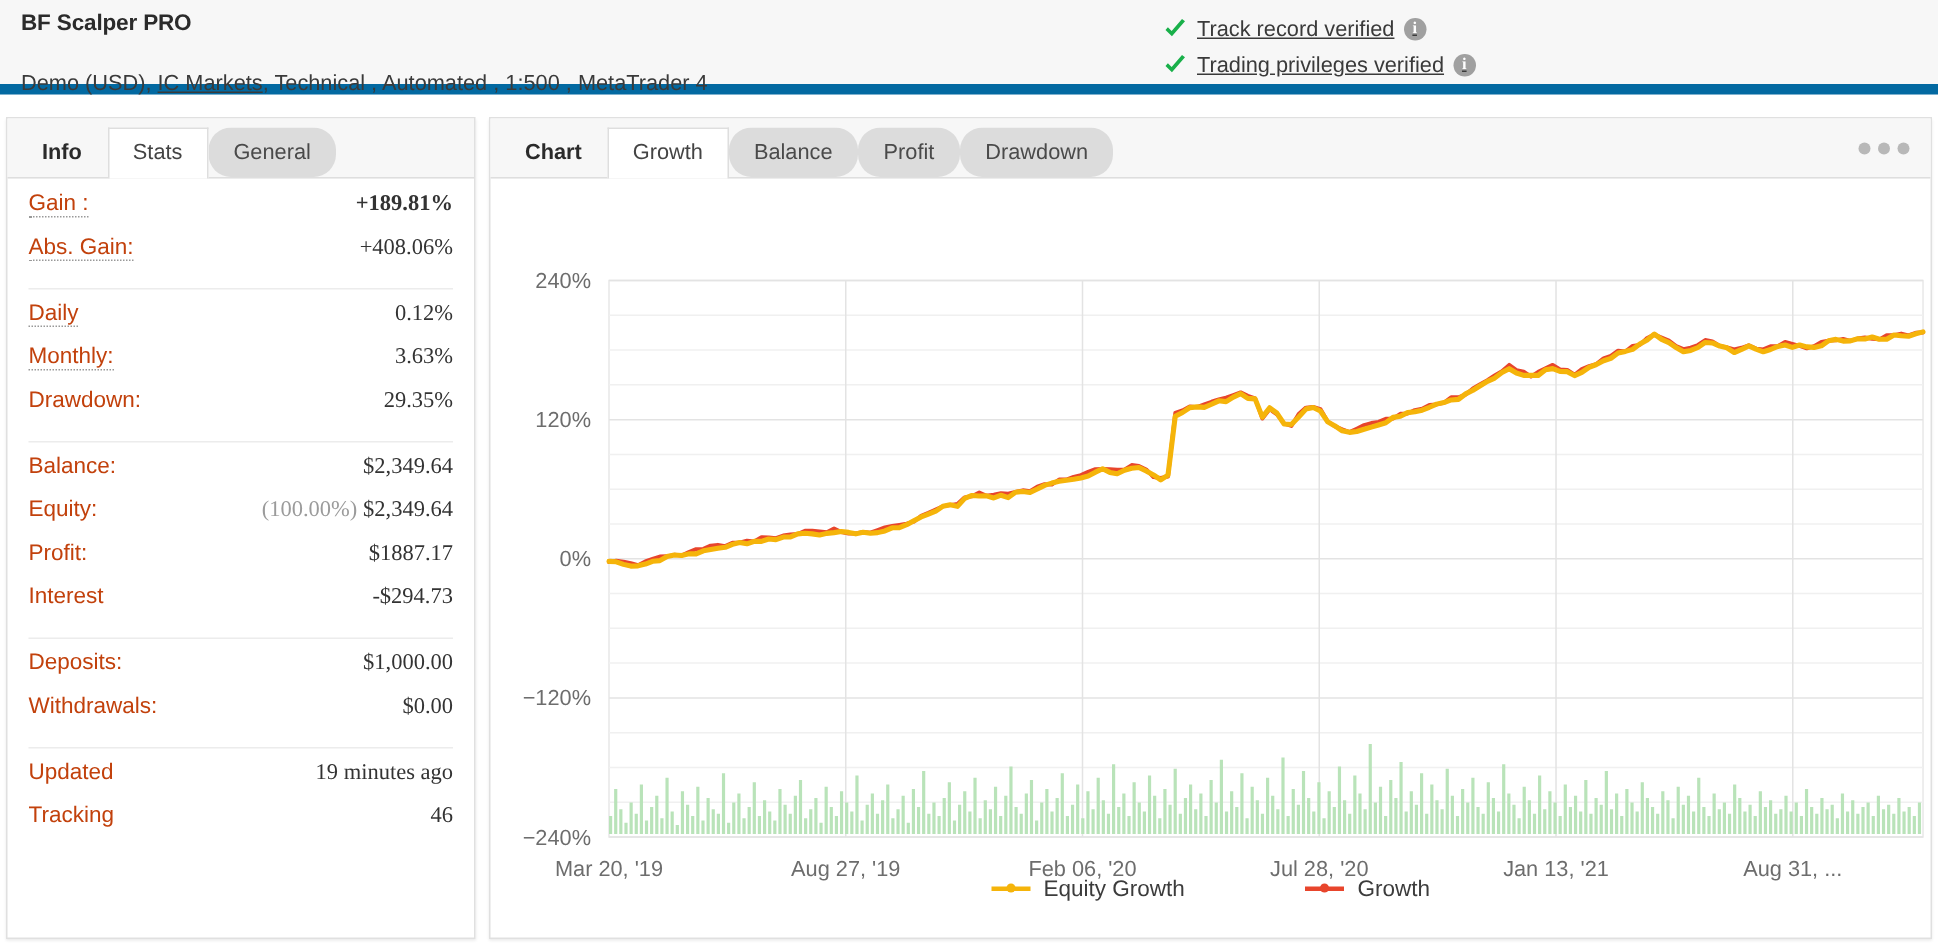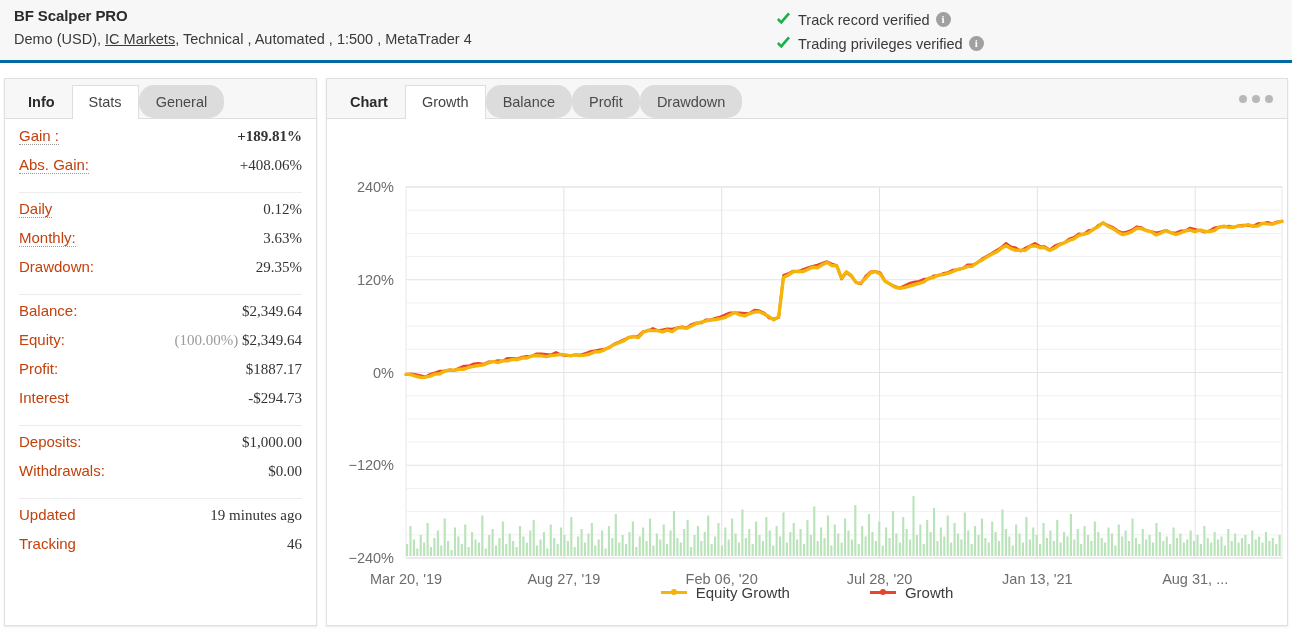--- a/index.html
+++ b/index.html
@@ -9,39 +9,39 @@
     font-family: "Liberation Sans", sans-serif;
     color: #333333;
     overflow: hidden;
   }
 
   
   .header {
     position: absolute; left: 0; top: 0;
     width: 1292px; height: 63px;
     background: #f7f7f7;
-    border-bottom: 3px solid #0369a1;
+    border-bottom: 7px solid #0369a1;
   }
   .hdr-left { position: absolute; left: 14px; top: 7px; }
   .acct-name {
     font-size: 15px; font-weight: bold; color: #2b2b2b;
     letter-spacing: -0.1px;
   }
   .acct-sub {
-    margin-top: 7px;
+    margin-top: 24px;
     font-size: 14.5px; color: #3a3a3a; white-space: nowrap;
   }
   .acct-sub a {
     color: #3a3a3a; text-decoration: underline;
   }
   .hdr-right { position: absolute; left: 775px; top: 9px; }
   .verif-row {
     display: flex; align-items: center;
     height: 21px; margin-bottom: 3px;
-    font-size: 14.5px; color: #3a3a3a; white-space: nowrap;
+    font-size: 14.5px; color: #3a3a3a; white-space: nowrap; text-decoration: underline;
   }
   .check-icon {
     display: inline-block; width: 17px; height: 17px;
     margin-right: 6px; position: relative; flex: none;
   }
   .check-icon svg { display: block; }
   .info-badge {
     display: inline-block; width: 15px; height: 15px;
     border-radius: 50%; background: #a0a0a0;
     color: #ffffff; font-size: 11px; font-weight: bold;

